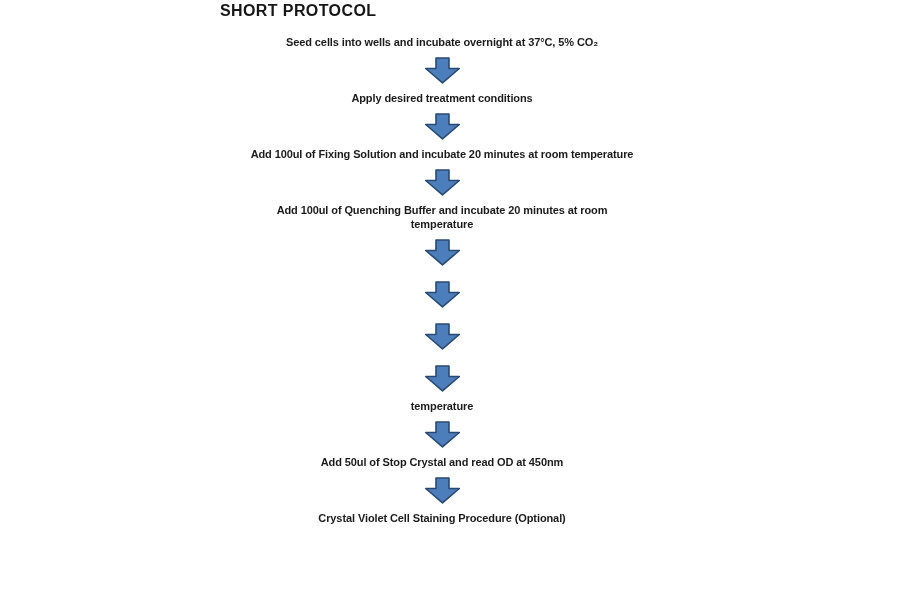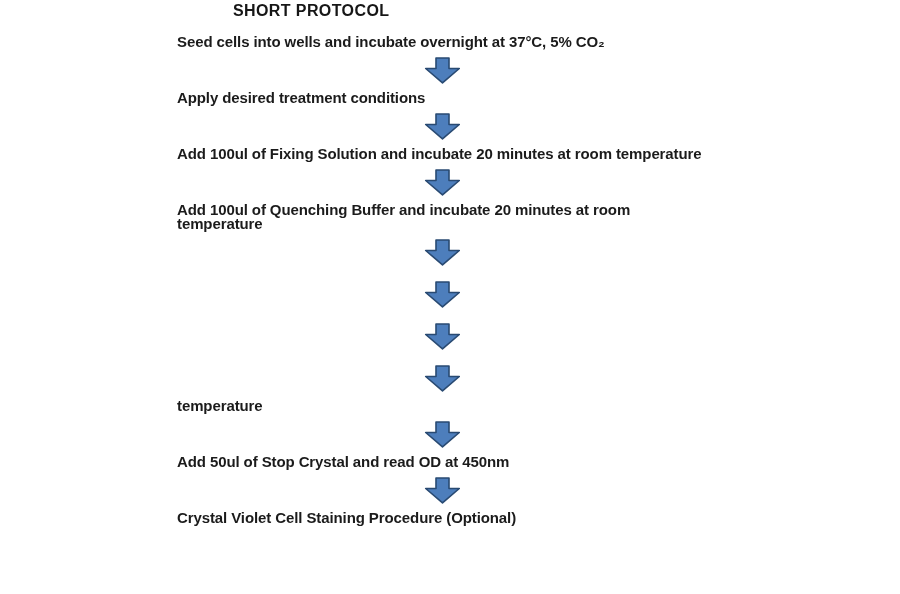--- a/index.html
+++ b/index.html
@@ -14,35 +14,34 @@
   }
   .page-title {
     position: absolute;
     left: 220px;
     top: 2px;
     font-size: 16px;
     font-weight: bold;
     color: #161616;
     letter-spacing: 0.4px;
     white-space: nowrap;
-    margin-left: 13px;
   }
   .flow {
     position: absolute;
     left: 177px;
     top: 35px;
     width: 530px;
     display: flex;
     flex-direction: column;
     align-items: center;
   }
   .step {
     width: 100%;
-    text-align: left;
-    font-size: 15px;
+    text-align: center;
+    font-size: 11px;
     font-weight: bold;
     line-height: 14px;
     color: #1b1b1b;
     letter-spacing: -0.1px;
   }
   .arrow {
     width: 37px;
     height: 27px;
     margin: 8px 0 7px 0;
     flex: 0 0 auto;

